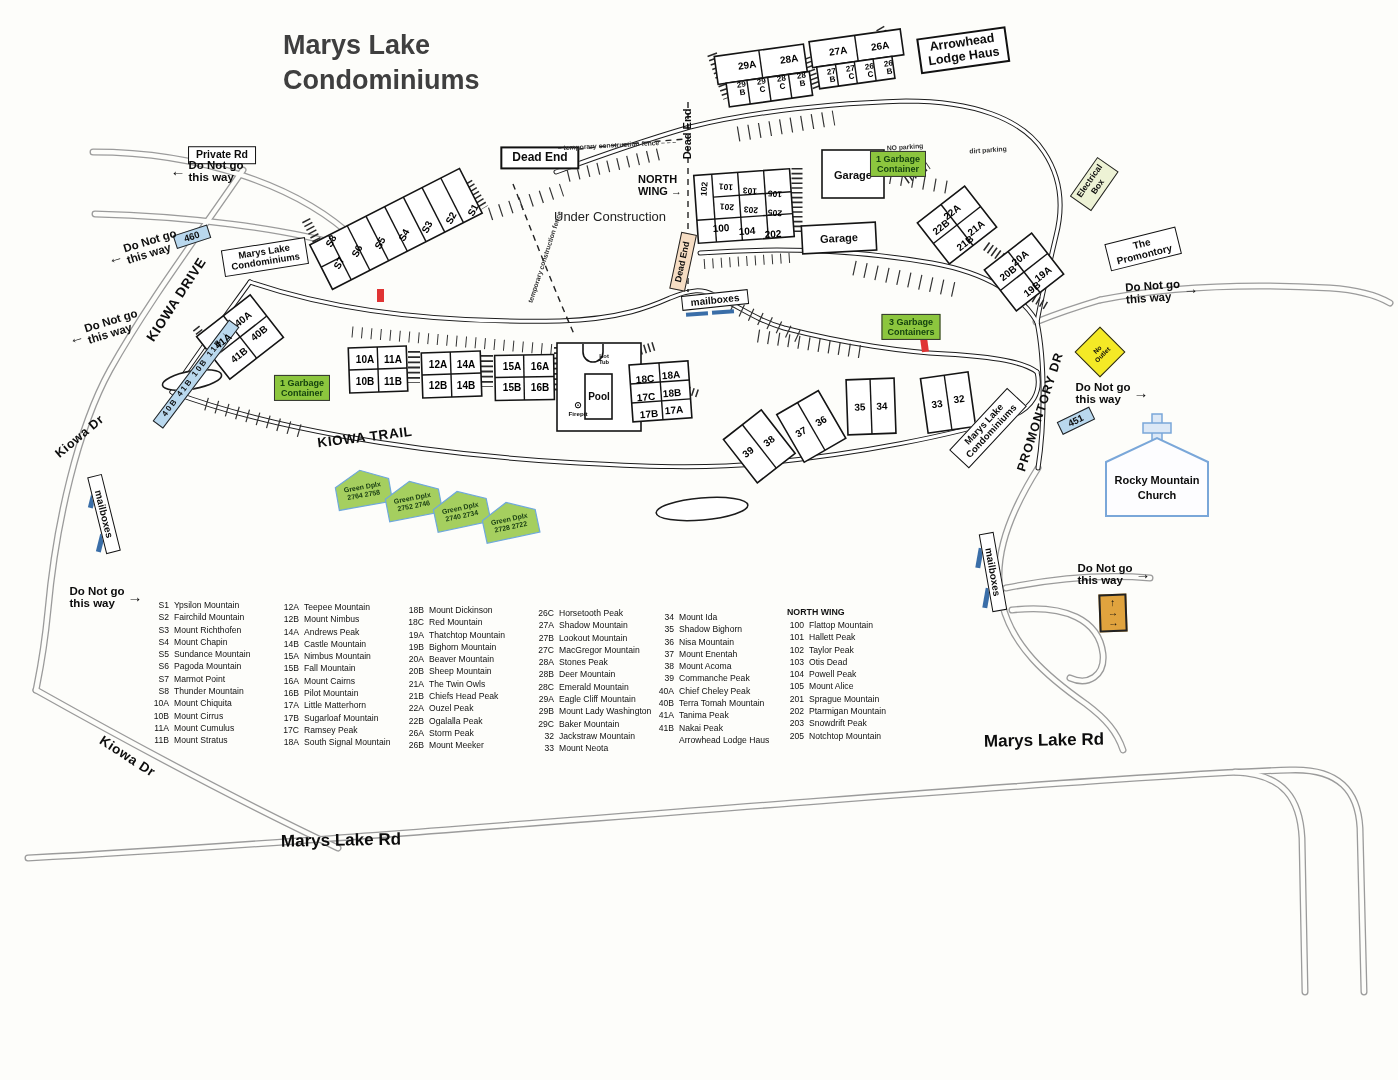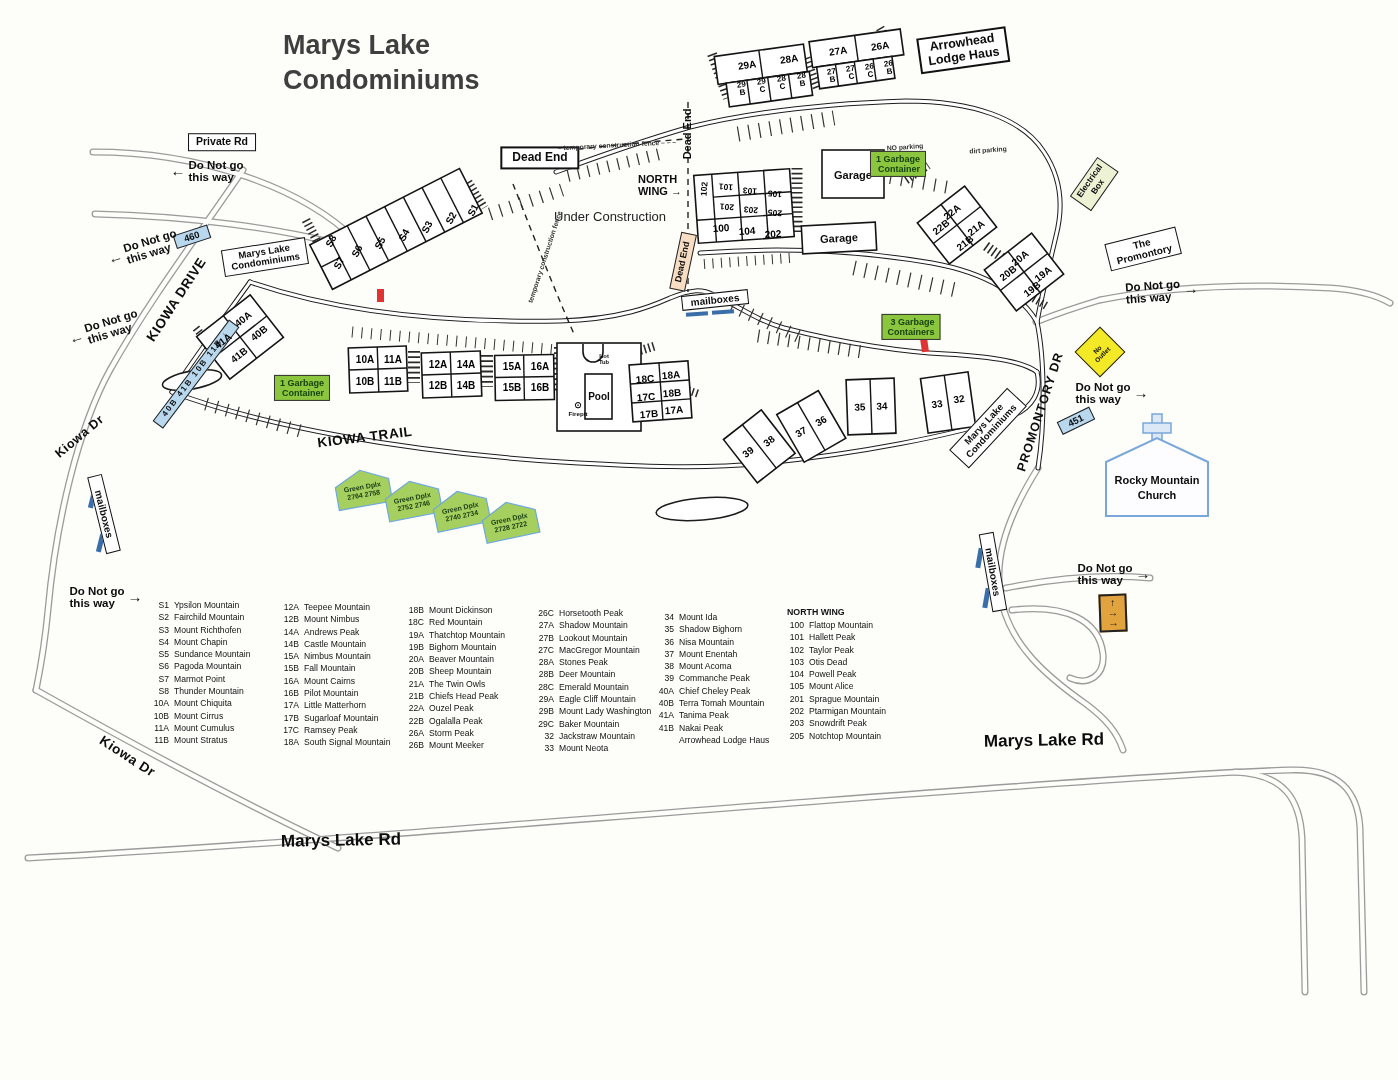--- a/index.html
+++ b/index.html
@@ -19,21 +19,21 @@
   
   .lbl{position:absolute;transform:translate(-50%,-50%) rotate(var(--r,0deg));
        white-space:nowrap;font-weight:700;text-align:center;line-height:1.1;color:#0c0c0c;}
   .box{border:1.6px solid #111;background:#fff;padding:2px 7px;font-size:10.5px;}
   .bigbox{border:2px solid #111;padding:3px 10px;font-size:12px;}
   .u{position:absolute;transform:translate(-50%,-50%) rotate(var(--r,0deg));
      font-style:normal;font-weight:700;font-size:10px;white-space:nowrap;color:#000;}
   .s9{font-size:8.5px;}
   .stk{width:13px;white-space:normal;text-align:center;line-height:1;font-size:8px;display:inline-block;}
   .green{background:var(--green_sign);border:1.5px solid #333;color:var(--green_text);
-         font-size:9px;padding:2px 5px;line-height:1.12;text-align:right;}
+         font-size:9px;padding:2px 5px;line-height:1.12;}
   .blue{background:var(--blue_sign);border:1.3px solid #222;font-size:9.5px;padding:1px 9px;}
   .pale{background:var(--pale_sign);border:1.3px solid #222;font-size:8.5px;padding:2px 4px;line-height:1.15;}
   .peach{background:var(--peach_sign);border:1.3px solid #222;font-size:9px;padding:2px 7px;}
   .dng{font-size:11.5px;font-weight:800;display:flex;align-items:center;gap:3px;}
   .dng .col{display:flex;flex-direction:column;line-height:1.05;text-align:left;}
   .dng .ar{font-size:15px;font-weight:900;}
   .rd{font-size:13.5px;font-weight:800;letter-spacing:.6px;}
   .rd2{font-size:17px;font-weight:800;}
   .tiny{font-size:6.8px;font-weight:600;color:#333;}
   .title{position:absolute;left:283px;top:28px;font-size:27px;font-weight:700;color:#3f3f3f;line-height:1.3;}
@@ -279,21 +279,21 @@
     <rect x="977" y="548" width="5" height="20" transform="rotate(10 979 558)"></rect>
     <rect x="984" y="588" width="5" height="20" transform="rotate(10 986 598)"></rect>
   </g>
 </svg>
 
 <div class="title">
   <div>Marys Lake</div>
   <div>Condominiums</div>
 </div>
 
-<div class="lbl box" style="left:222px;top:142px">Private Rd</div>
+<div class="lbl box" style="left:222px;top:155px">Private Rd</div>
 <div class="lbl box bigbox" style="left:540px;top:158px">Dead End</div>
 <div class="lbl box" style="left:963px;top:50px;--r:-8deg;font-size:12.5px;border-width:2px">
   <div>Arrowhead</div>
   <div>Lodge Haus</div>
 </div>
 <div class="lbl box" style="left:265px;top:257px;--r:-9deg;font-size:9.5px">
   <div>Marys Lake</div>
   <div>Condominiums</div>
 </div>
 <div class="lbl box" style="left:988px;top:428px;--r:-47deg;font-size:9.5px">

